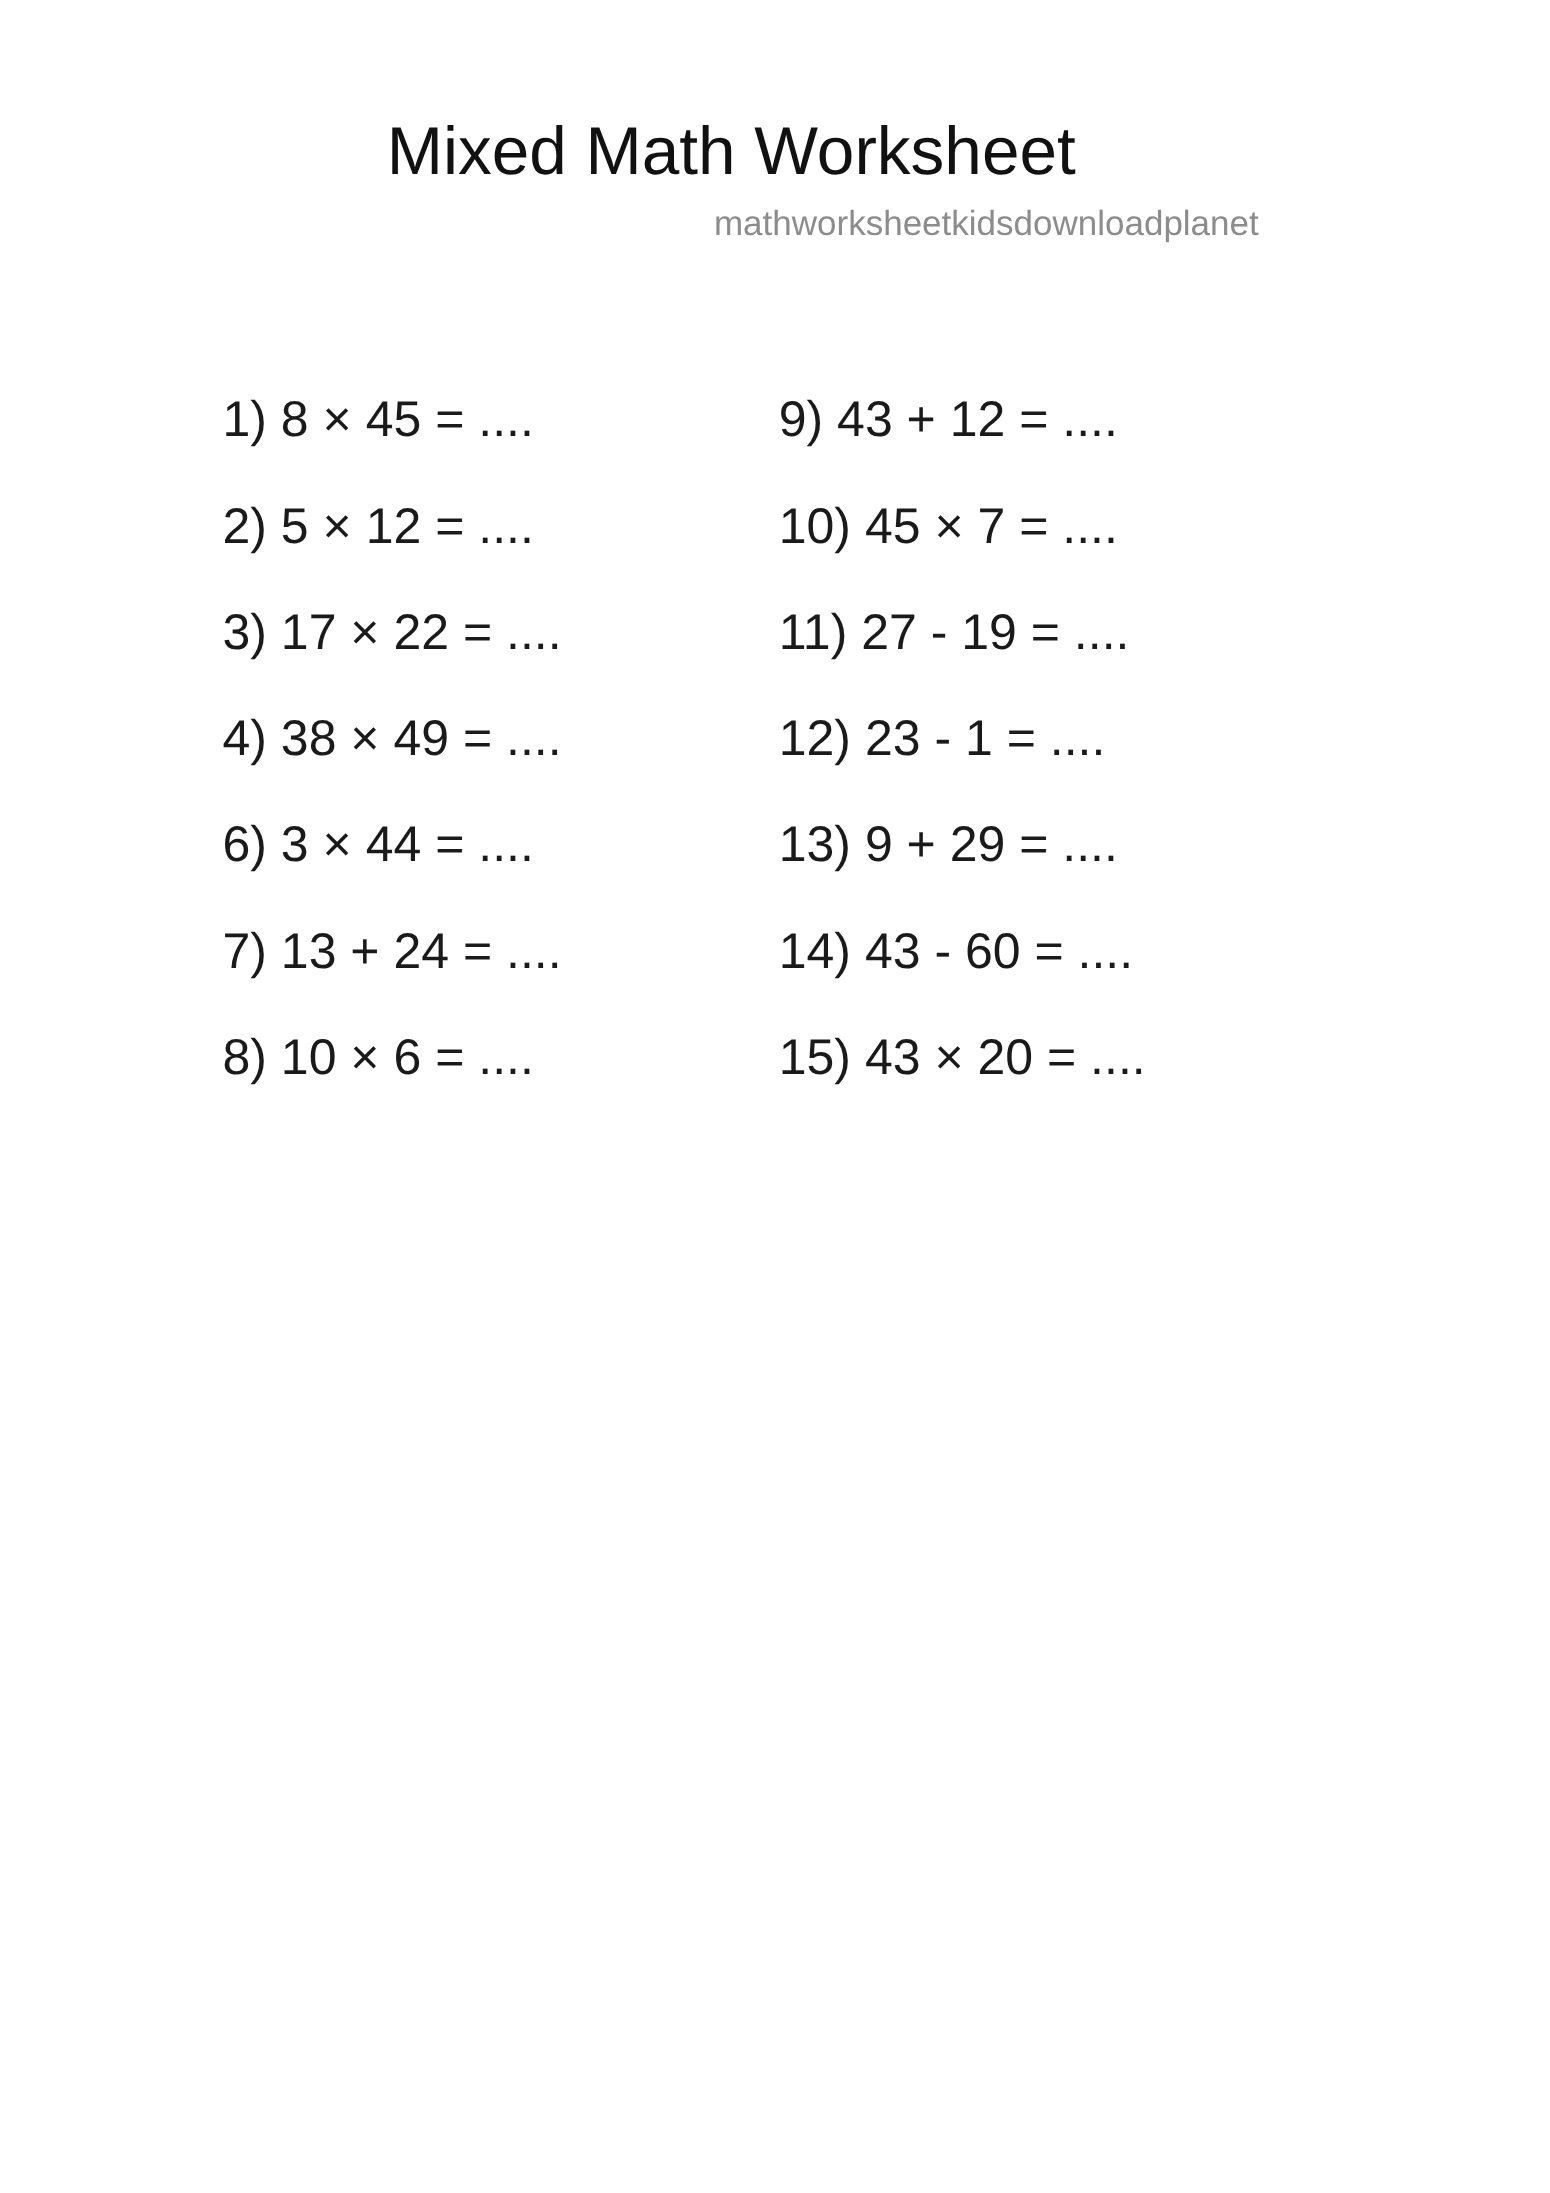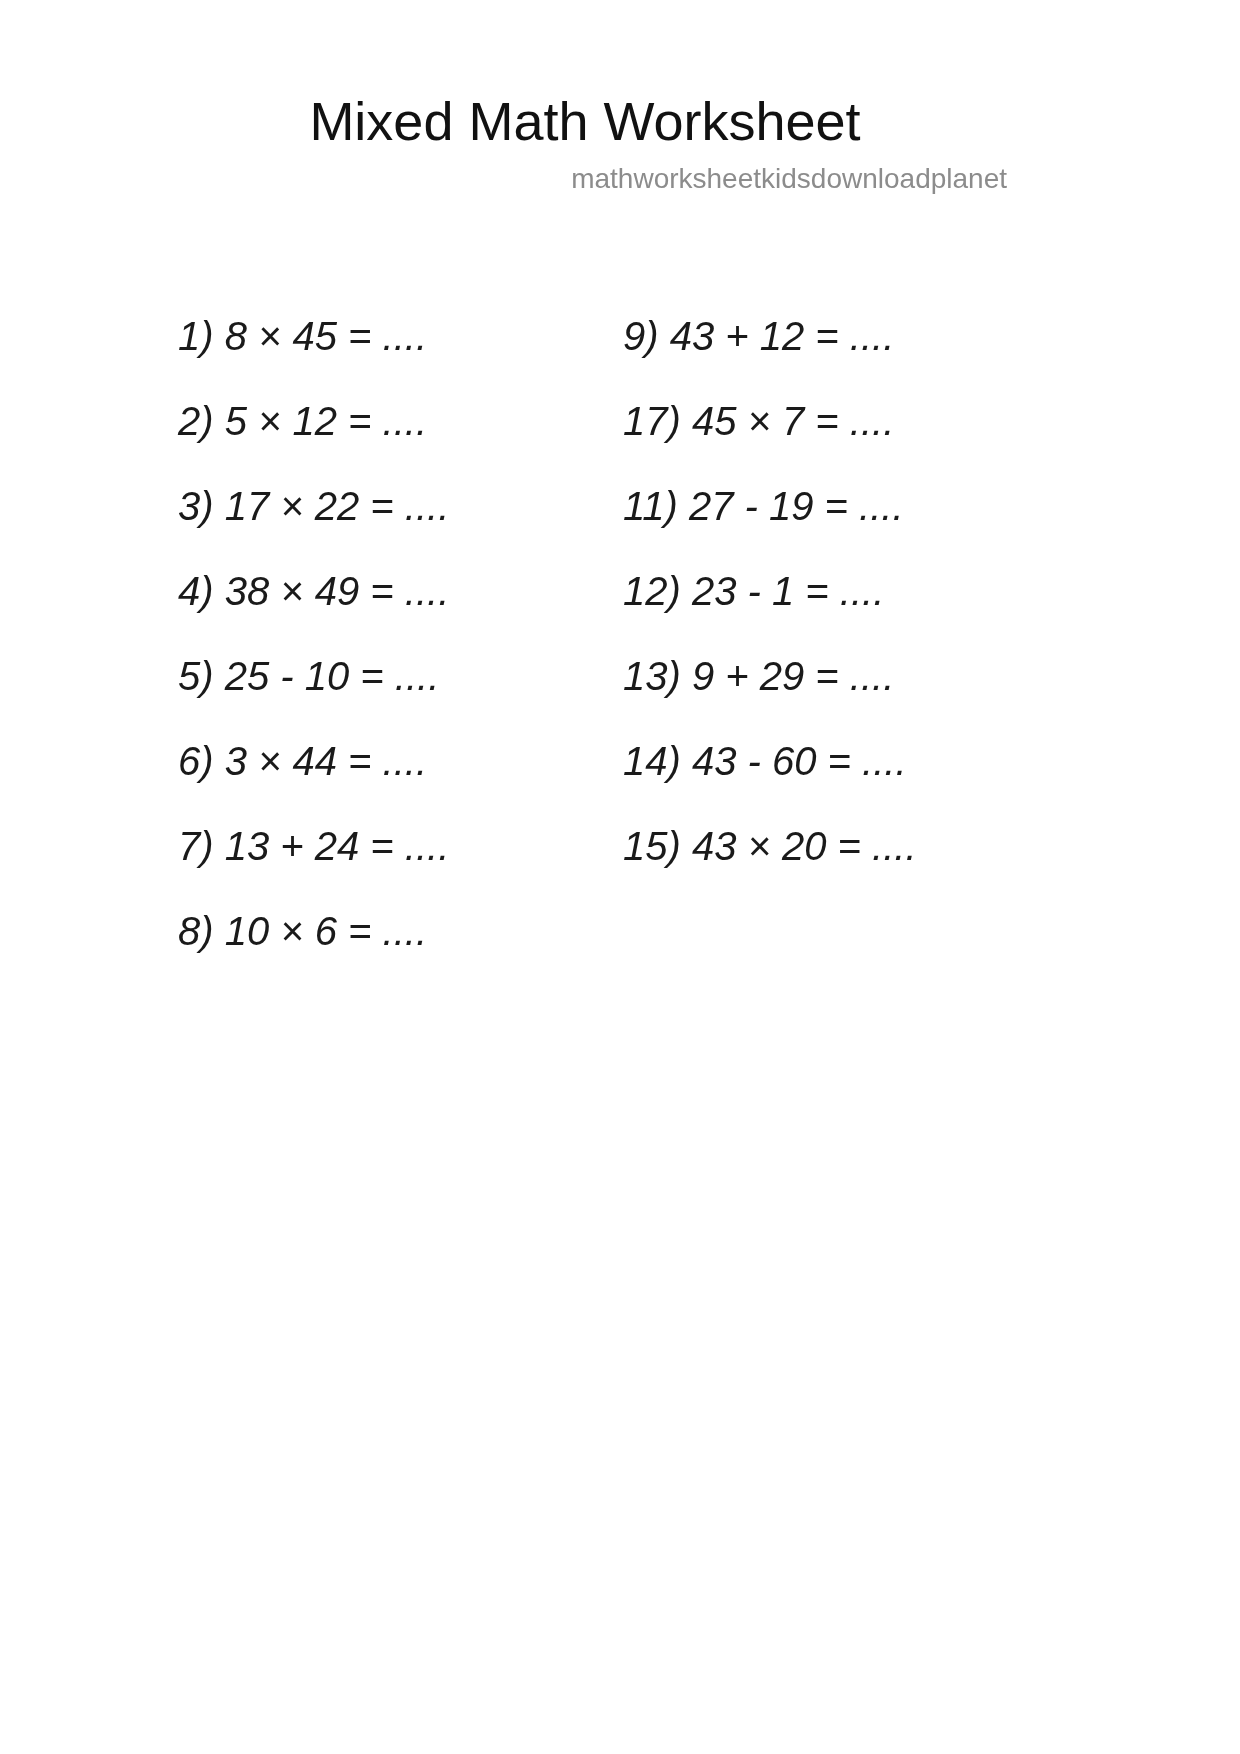--- a/index.html
+++ b/index.html
@@ -37,46 +37,44 @@
     top: 294px;
     font-size: 40px;
     color: #1a1a1a;
   }
   .problems-col.left  { left: 178px; }
   .problems-col.right { left: 623px; }
   .problem-row {
     height: 85px;
     line-height: 85px;
     white-space: nowrap;
-    font-style: italic;
   }
 </style>
 </head>
 <body>
 
 <div class="sheet">
 
   <div class="title">Mixed Math Worksheet</div>
 
   <div class="subtitle">mathworksheetkidsdownloadplanet</div>
 
   <div class="problems-col left">
     <div class="problem-row">1) 8 × 45 = ....</div>
     <div class="problem-row">2) 5 × 12 = ....</div>
     <div class="problem-row">3) 17 × 22 = ....</div>
     <div class="problem-row">4) 38 × 49 = ....</div>
-    <div class="problem-row">5) 25 - 10 = ....</div>
     <div class="problem-row">6) 3 × 44 = ....</div>
     <div class="problem-row">7) 13 + 24 = ....</div>
     <div class="problem-row">8) 10 × 6 = ....</div>
   </div>
 
   <div class="problems-col right">
     <div class="problem-row">9) 43 + 12 = ....</div>
-    <div class="problem-row">17) 45 × 7 = ....</div>
+    <div class="problem-row">10) 45 × 7 = ....</div>
     <div class="problem-row">11) 27 - 19 = ....</div>
     <div class="problem-row">12) 23 - 1 = ....</div>
     <div class="problem-row">13) 9 + 29 = ....</div>
     <div class="problem-row">14) 43 - 60 = ....</div>
     <div class="problem-row">15) 43 × 20 = ....</div>
   </div>
 
 </div>
 
 </body></html>

